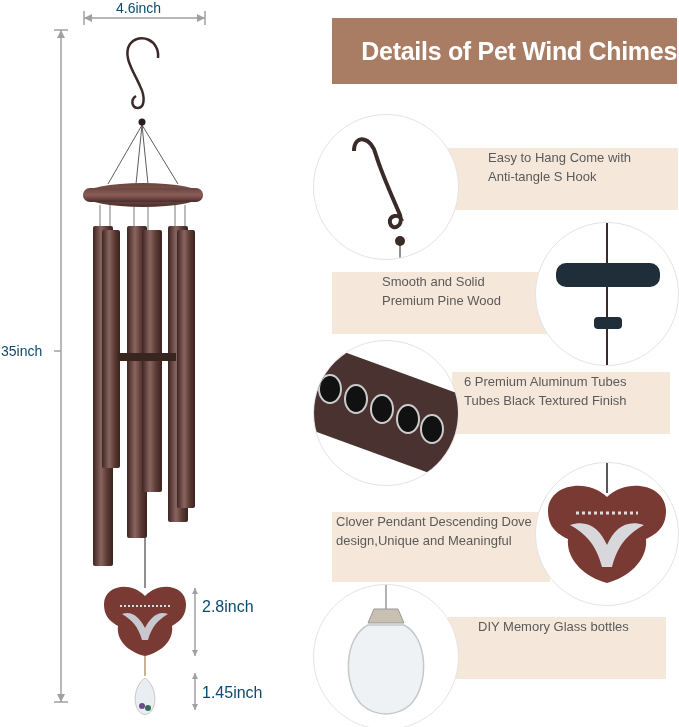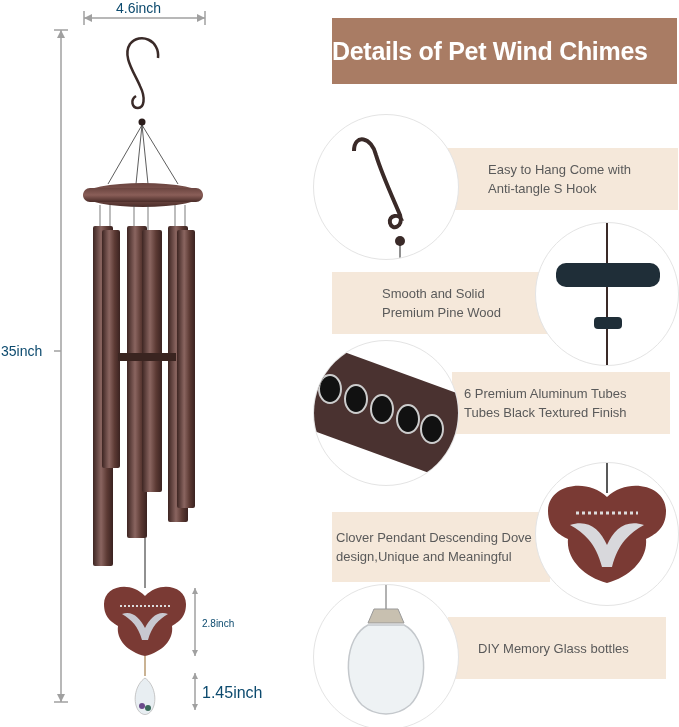--- a/index.html
+++ b/index.html
@@ -1,21 +1,21 @@
 <!DOCTYPE html>
 <html><head>
 <meta charset="utf-8">
 <style>
   html,body{margin:0;padding:0;background:#fff;}
   body{width:679px;height:727px;position:relative;overflow:hidden;font-family:"Liberation Sans","DejaVu Sans",sans-serif;}
   .abs{position:absolute;}
   .dim-text{color:#0c4a6e;font-size:14px;}
-  .title-box{position:absolute;left:332px;top:18px;width:345px;height:66px;background:#a97c64;display:flex;align-items:center;justify-content:flex-start;}
+  .title-box{position:absolute;left:332px;top:18px;width:345px;height:66px;background:#a97c64;display:flex;align-items:center;justify-content:flex-end;}
   .title-box span{color:#fff;font-weight:bold;font-size:25px;letter-spacing:-0.3px;}
-  .feat-box{position:absolute;background:#f5e8da;display:flex;align-items:center;color:#5a5a5a;font-size:13px;line-height:19px;}
+  .feat-box{position:absolute;background:#f5e8da;display:flex;color:#5a5a5a;font-size:13px;line-height:19px;}
   .circle{position:absolute;border-radius:50%;border:1px solid #e4e4e4;background:#fff;overflow:hidden;}
 </style>
 </head>
 <body>
 
 <svg class="abs" style="left:0;top:0" width="300" height="727">
   <g stroke="#a0a0a0" stroke-width="1.5" fill="#a0a0a0">
 
     <line x1="84" y1="18" x2="205" y2="18"></line>
     <line x1="84" y1="11" x2="84" y2="25"></line>
@@ -34,21 +34,21 @@
     <polygon points="195,588 192,594 198,594" stroke="none"></polygon>
     <polygon points="195,656 192,650 198,650" stroke="none"></polygon>
 
     <line x1="195" y1="673" x2="195" y2="710"></line>
     <polygon points="195,673 192,679 198,679" stroke="none"></polygon>
     <polygon points="195,710 192,704 198,704" stroke="none"></polygon>
   </g>
 </svg>
 <div class="abs dim-text" style="left:116px;top:0;">4.6inch</div>
 <div class="abs dim-text" style="left:1px;top:343px;">35inch</div>
-<div class="abs dim-text" style="left:202px;top:618px;font-size:10px;">2.8inch</div>
+<div class="abs dim-text" style="left:202px;top:598px;font-size:16px;">2.8inch</div>
 <div class="abs dim-text" style="left:202px;top:684px;font-size:16px;">1.45inch</div>
 
 <svg class="abs" style="left:0;top:0" width="300" height="727">
   <defs>
     <linearGradient id="tube" x1="0" x2="1">
       <stop offset="0" stop-color="#3d2522"></stop>
       <stop offset="0.4" stop-color="#8a6560"></stop>
       <stop offset="0.7" stop-color="#5c3a34"></stop>
       <stop offset="1" stop-color="#3a2220"></stop>
     </linearGradient>

